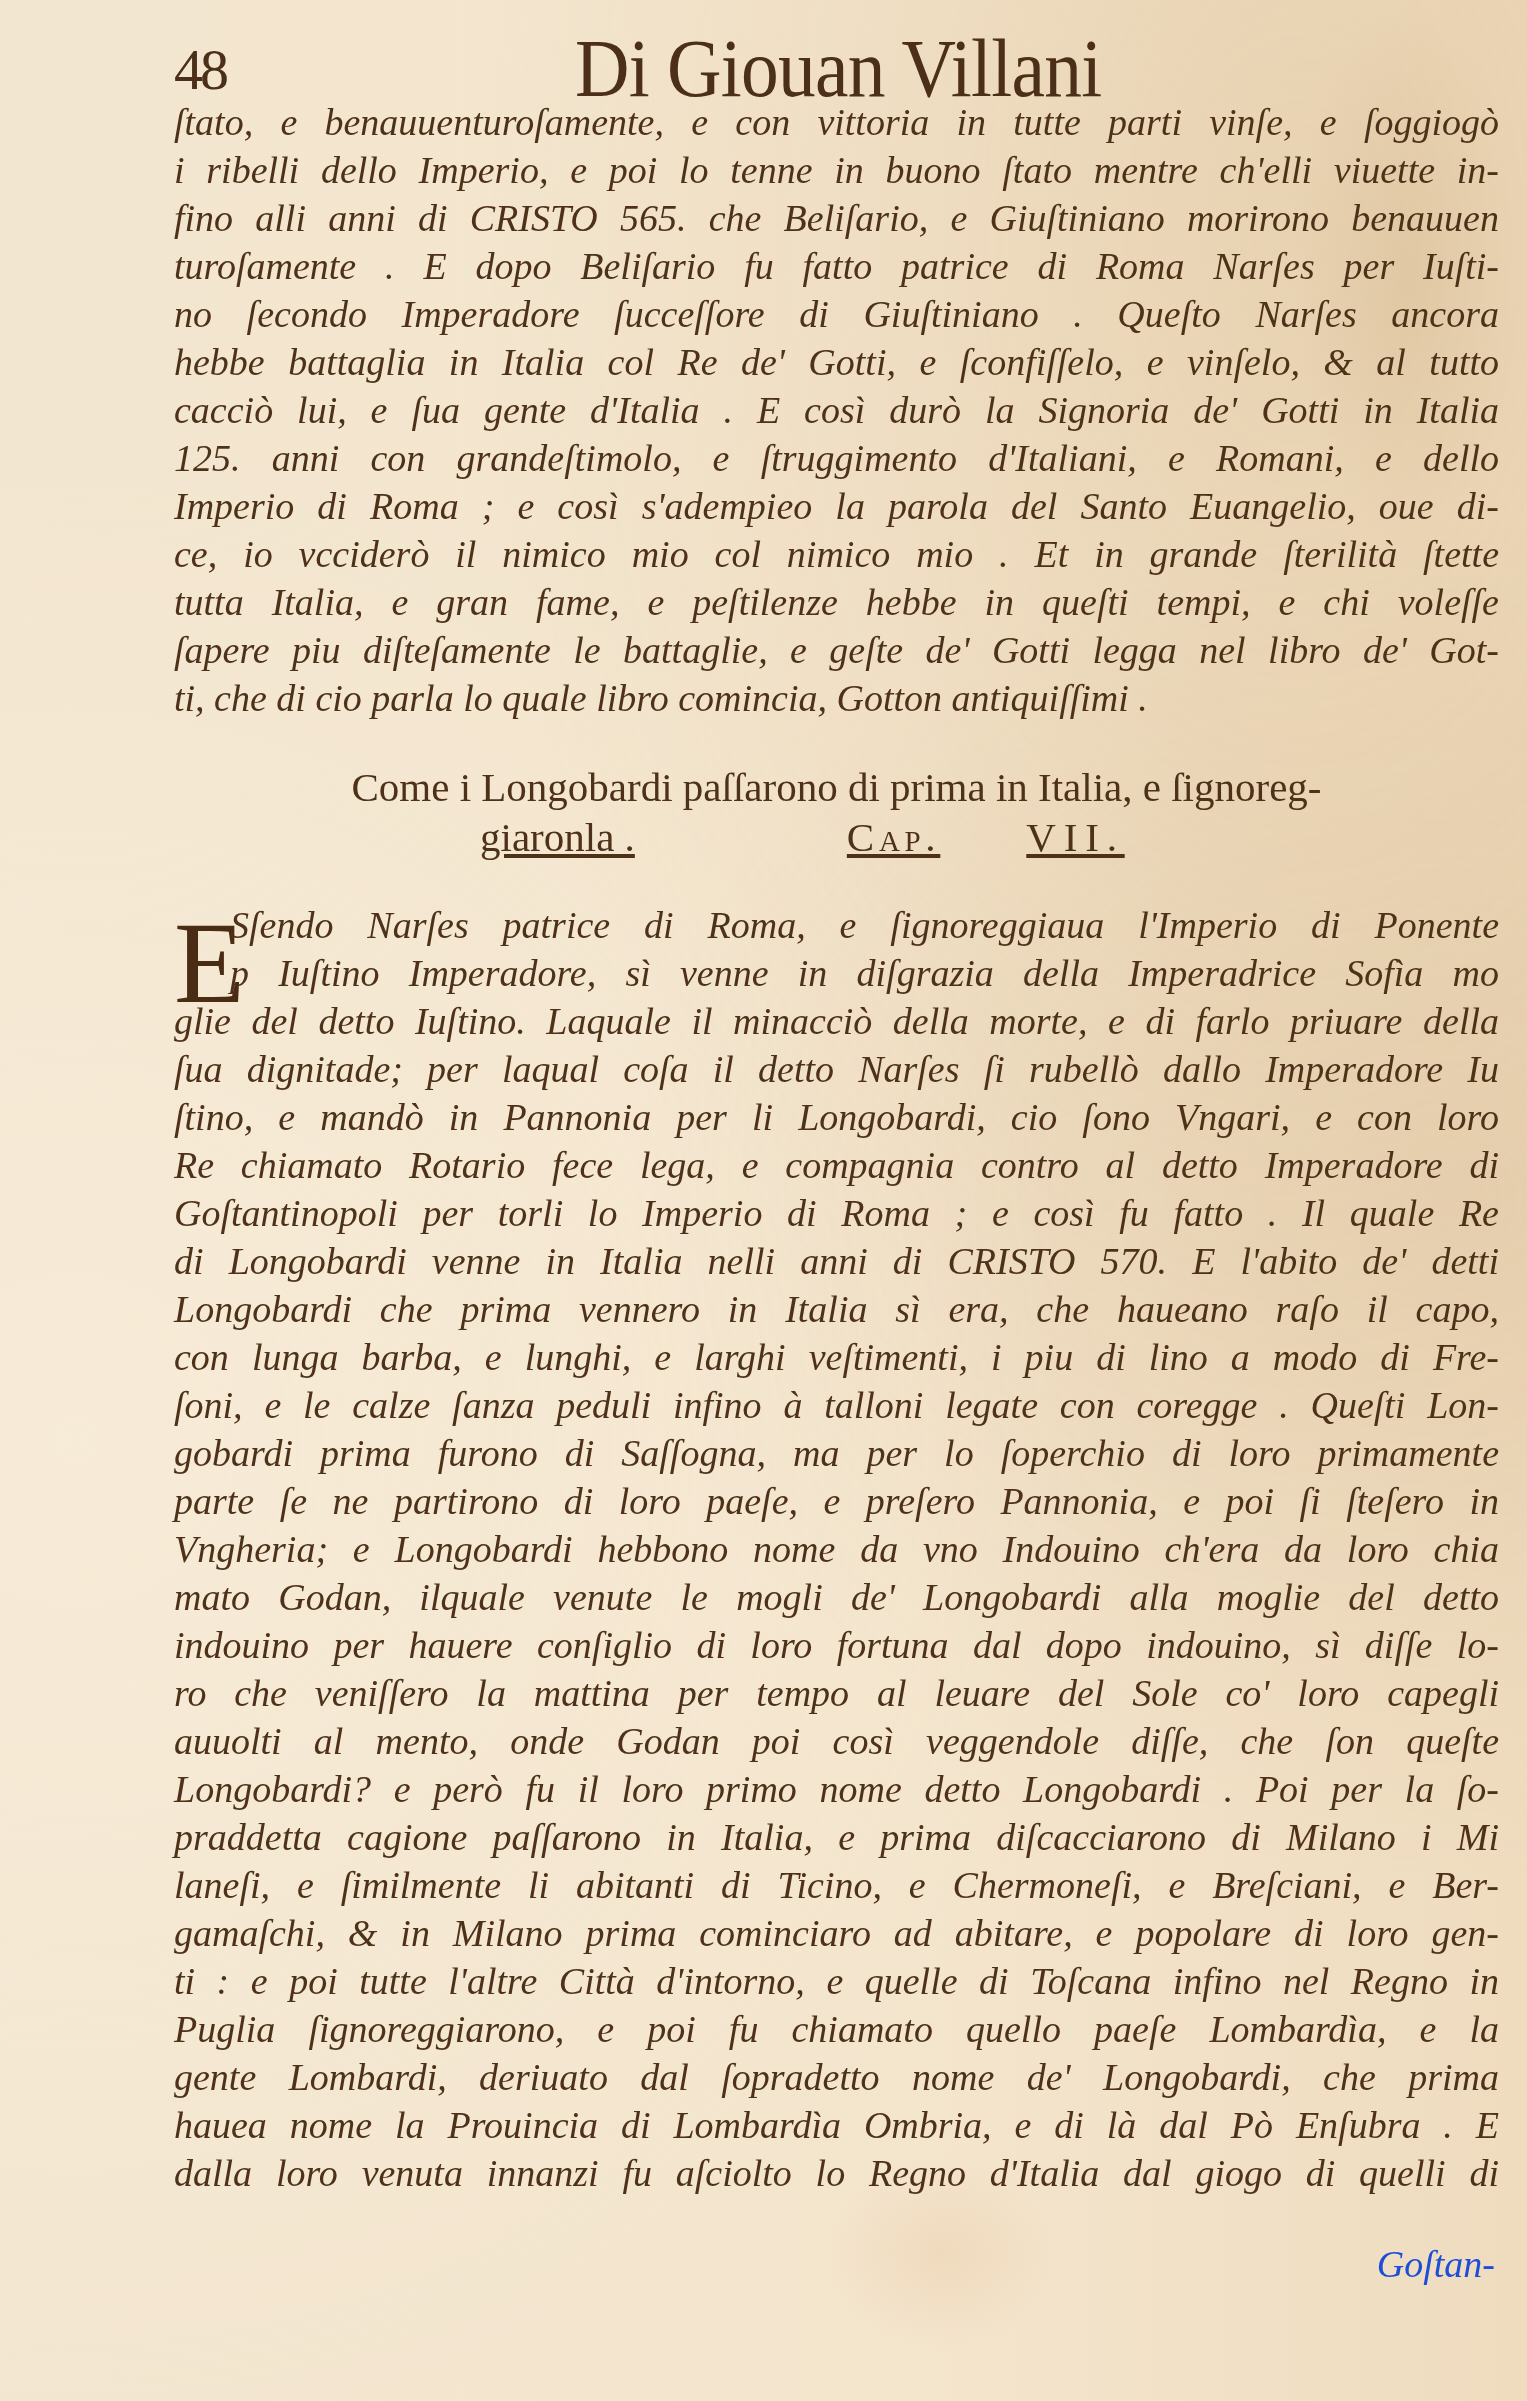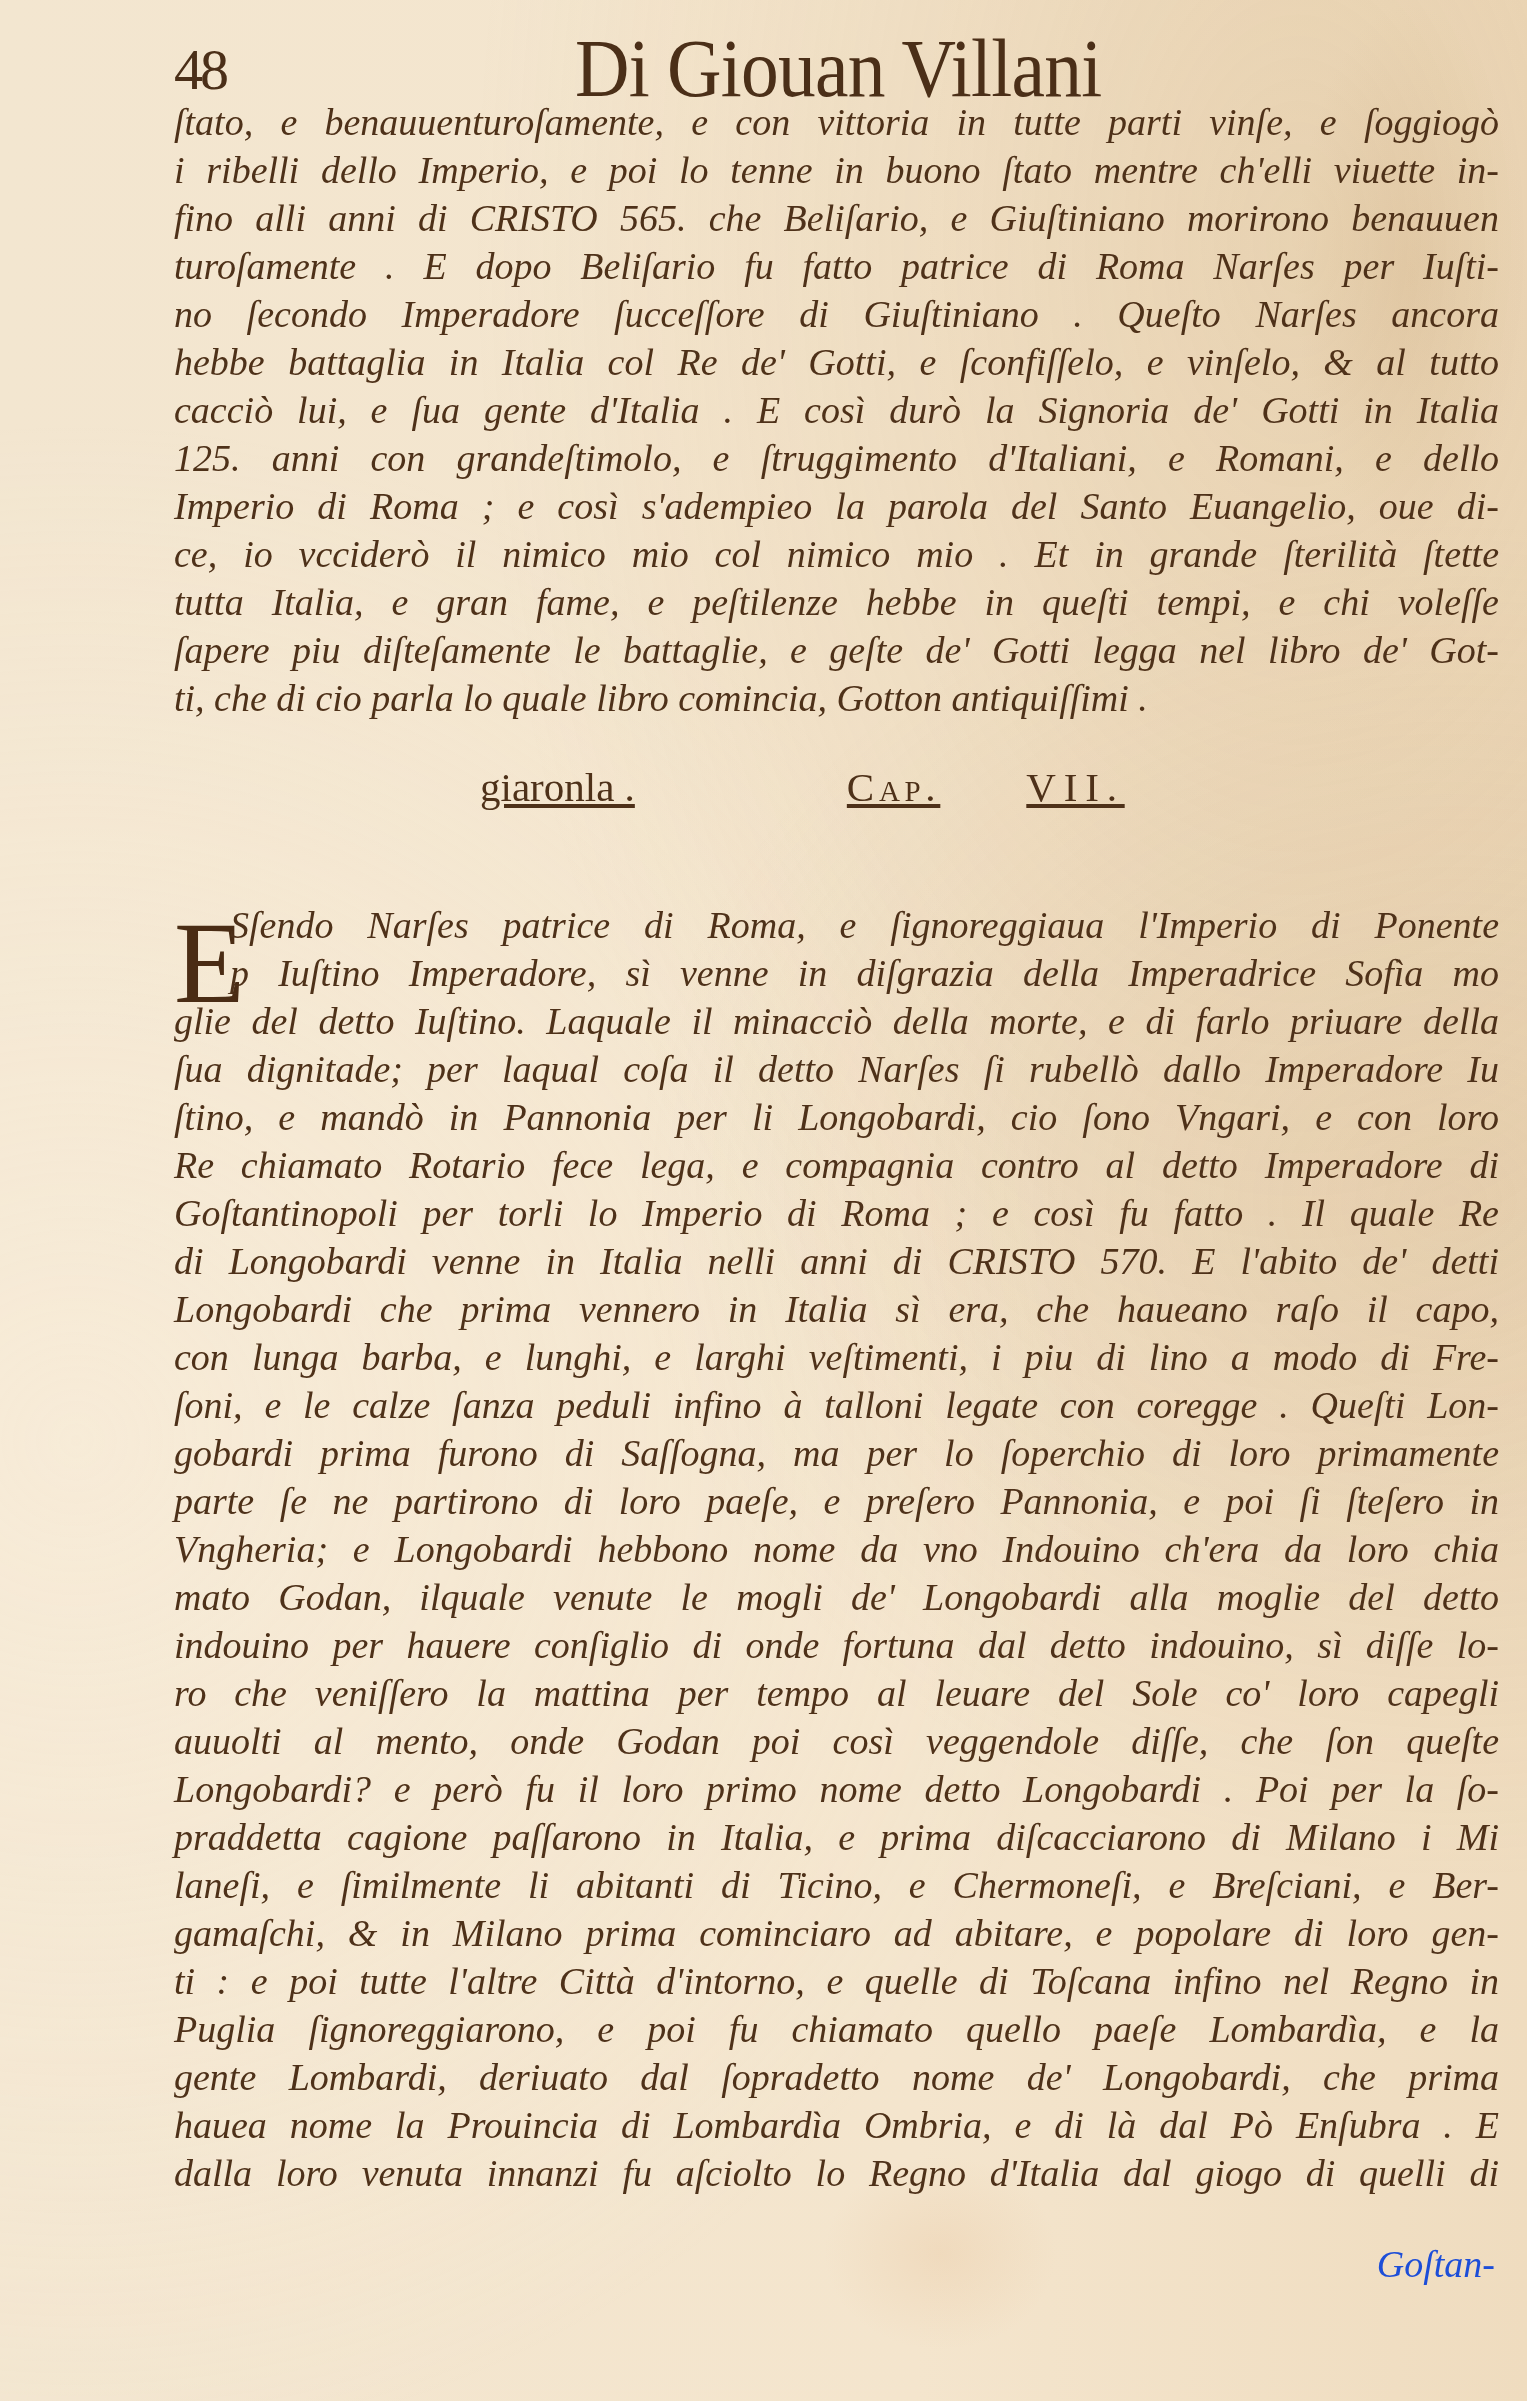--- a/index.html
+++ b/index.html
@@ -159,20 +159,21 @@
     <span class="line">cacciò lui, e ſua gente d'Italia . E così durò la Signoria de' Gotti in Italia</span>
     <span class="line">125. anni con grandeſtimolo, e ſtruggimento d'Italiani, e Romani, e dello</span>
     <span class="line">Imperio di Roma ; e così s'adempieo la parola del Santo Euangelio, oue di-</span>
     <span class="line">ce, io vcciderò il nimico mio col nimico mio . Et in grande ſterilità ſtette</span>
     <span class="line">tutta Italia, e gran fame, e peſtilenze hebbe in queſti tempi, e chi voleſſe</span>
     <span class="line">ſapere piu diſteſamente le battaglie, e geſte de' Gotti legga nel libro de' Got-</span>
     <span class="line last">ti, che di cio parla lo quale libro comincia, Gotton antiquiſſimi .</span>
   </section>
 
   <section class="chapter-heading">
+    <span class="h-line1">Come i Longobardi paſſarono di prima in Italia, e ſignoreg-</span>
     <span class="h-line2"><span>giaronla .</span><span class="cap-label">Cap.</span><span class="cap-num">VII.</span></span>
   </section>
 
   <span class="drop-cap">E</span>
 
   <section class="body-text" id="para2">
     <span class="line indent">Sſendo Narſes patrice di Roma, e ſignoreggiaua l'Imperio di Ponente</span>
     <span class="line indent">p Iuſtino Imperadore, sì venne in diſgrazia della Imperadrice Sofìa mo</span>
     <span class="line">glie del detto Iuſtino. Laquale il minacciò della morte, e di farlo priuare della</span>
     <span class="line">ſua dignitade; per laqual coſa il detto Narſes ſi rubellò dallo Imperadore Iu</span>
@@ -180,21 +181,21 @@
     <span class="line">Re chiamato Rotario fece lega, e compagnia contro al detto Imperadore di</span>
     <span class="line">Goſtantinopoli per torli lo Imperio di Roma ; e così fu fatto . Il quale Re</span>
     <span class="line">di Longobardi venne in Italia nelli anni di CRISTO 570. E l'abito de' detti</span>
     <span class="line">Longobardi che prima vennero in Italia sì era, che haueano raſo il capo,</span>
     <span class="line">con lunga barba, e lunghi, e larghi veſtimenti, i piu di lino a modo di Fre-</span>
     <span class="line">ſoni, e le calze ſanza peduli infino à talloni legate con coregge . Queſti Lon-</span>
     <span class="line">gobardi prima furono di Saſſogna, ma per lo ſoperchio di loro primamente</span>
     <span class="line">parte ſe ne partirono di loro paeſe, e preſero Pannonia, e poi ſi ſteſero in</span>
     <span class="line">Vngheria; e Longobardi hebbono nome da vno Indouino ch'era da loro chia</span>
     <span class="line">mato Godan, ilquale venute le mogli de' Longobardi alla moglie del detto</span>
-    <span class="line">indouino per hauere conſiglio di onde fortuna dal detto indouino, sì diſſe lo-</span>
+    <span class="line">indouino per hauere conſiglio di loro fortuna dal dopo indouino, sì diſſe lo-</span>
     <span class="line">ro che veniſſero la mattina per tempo al leuare del Sole co' loro capegli</span>
     <span class="line">auuolti al mento, onde Godan poi così veggendole diſſe, che ſon queſte</span>
     <span class="line">Longobardi? e però fu il loro primo nome detto Longobardi . Poi per la ſo-</span>
     <span class="line">praddetta cagione paſſarono in Italia, e prima diſcacciarono di Milano i Mi</span>
     <span class="line">laneſi, e ſimilmente li abitanti di Ticino, e Chermoneſi, e Breſciani, e Ber-</span>
     <span class="line">gamaſchi, &amp; in Milano prima cominciaro ad abitare, e popolare di loro gen-</span>
     <span class="line">ti : e poi tutte l'altre Città d'intorno, e quelle di Toſcana infino nel Regno in</span>
     <span class="line">Puglia ſignoreggiarono, e poi fu chiamato quello paeſe Lombardìa, e la</span>
     <span class="line">gente Lombardi, deriuato dal ſopradetto nome de' Longobardi, che prima</span>
     <span class="line">hauea nome la Prouincia di Lombardìa Ombria, e di là dal Pò Enſubra . E</span>

